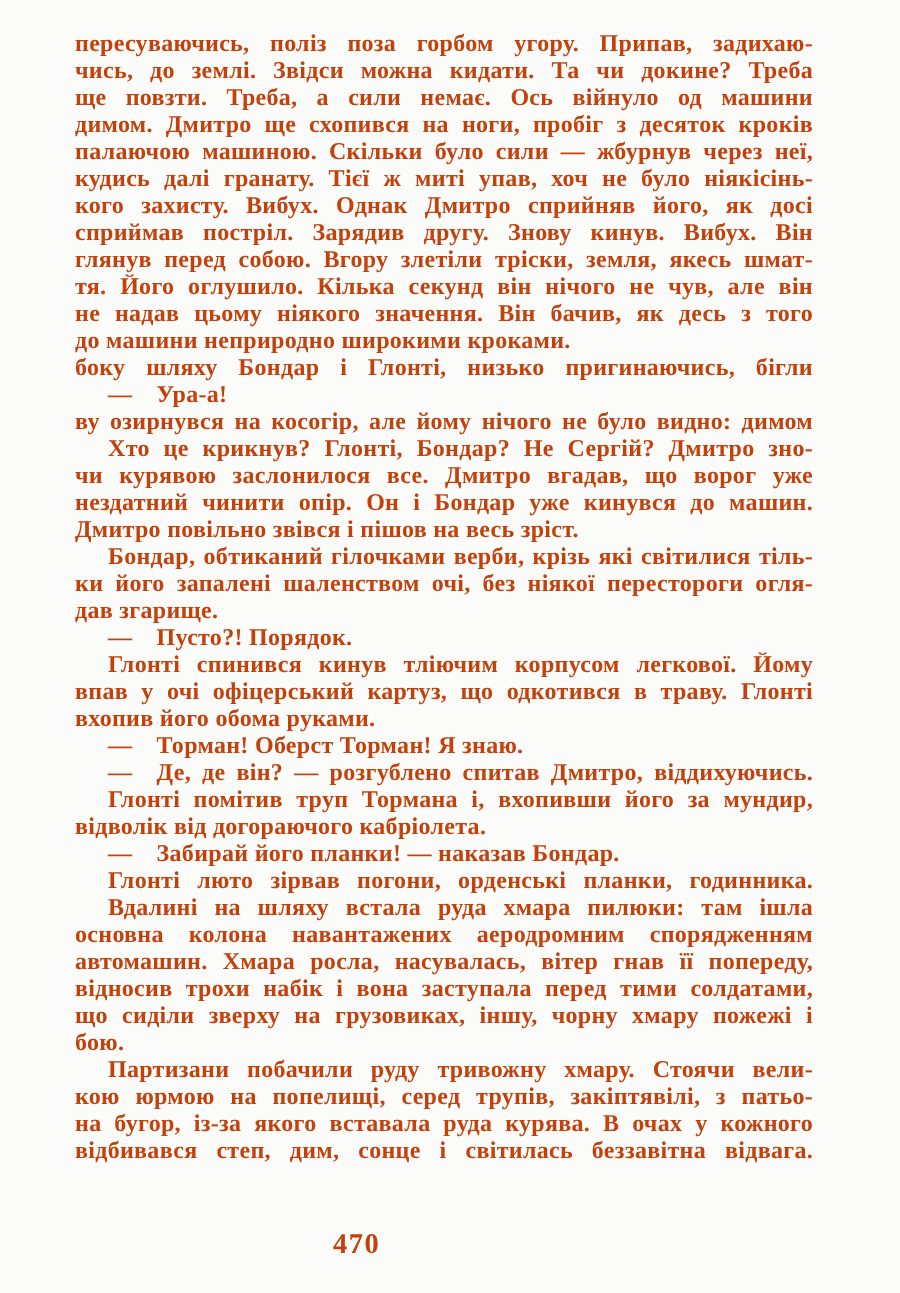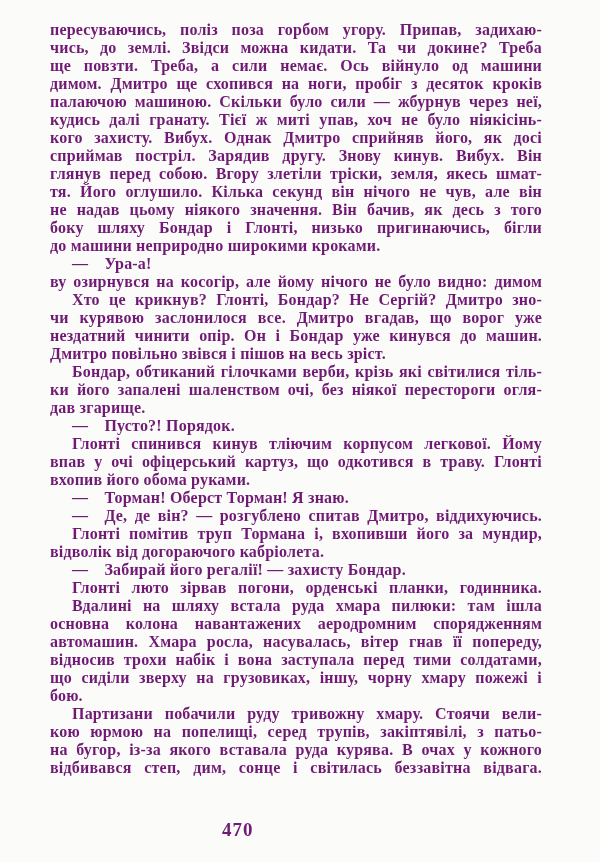--- a/index.html
+++ b/index.html
@@ -7,21 +7,21 @@
     padding: 0;
     background: #e8e8e6;
   }
   .page {
     position: relative;
     width: 600px;
     height: 862px;
     background: #fbfbf9;
     overflow: hidden;
     font-family: "Liberation Serif", "DejaVu Serif", serif;
-    color: #701a75;
+    color: #c2410c;
   }
   .text-block {
     position: absolute;
     left: 50px;
     top: 21px;
     width: 492px;
   }
   .line {
     font-size: 16px;
     font-weight: 700;
@@ -56,40 +56,40 @@
       <div class="line just">чись, до землі. Звідси можна кидати. Та чи докине? Треба</div>
       <div class="line just">ще повзти. Треба, а сили немає. Ось війнуло од машини</div>
       <div class="line just">димом. Дмитро ще схопився на ноги, пробіг з десяток кроків</div>
       <div class="line just">палаючою машиною. Скільки було сили — жбурнув через неї,</div>
       <div class="line just">кудись далі гранату. Тієї ж миті упав, хоч не було ніякісінь-</div>
       <div class="line just">кого захисту. Вибух. Однак Дмитро сприйняв його, як досі</div>
       <div class="line just">сприймав постріл. Зарядив другу. Знову кинув. Вибух. Він</div>
       <div class="line just">глянув перед собою. Вгору злетіли тріски, земля, якесь шмат-</div>
       <div class="line just">тя. Його оглушило. Кілька секунд він нічого не чув, але він</div>
       <div class="line just">не надав цьому ніякого значення. Він бачив, як десь з того</div>
+      <div class="line">до машини неприродно широкими кроками.</div>
       <div class="line just">боку шляху Бондар і Глонті, низько пригинаючись, бігли</div>
-      <div class="line">до машини неприродно широкими кроками.</div>
       <div class="line indent">— Ура-а!</div>
       <div class="line just">ву озирнувся на косогір, але йому нічого не було видно: димом</div>
       <div class="line indent just">Хто це крикнув? Глонті, Бондар? Не Сергій? Дмитро зно-</div>
       <div class="line just">чи курявою заслонилося все. Дмитро вгадав, що ворог уже</div>
       <div class="line just">нездатний чинити опір. Он і Бондар уже кинувся до машин.</div>
       <div class="line">Дмитро повільно звівся і пішов на весь зріст.</div>
       <div class="line indent just">Бондар, обтиканий гілочками верби, крізь які світилися тіль-</div>
       <div class="line just">ки його запалені шаленством очі, без ніякої перестороги огля-</div>
       <div class="line">дав згарище.</div>
       <div class="line indent">— Пусто?! Порядок.</div>
       <div class="line indent just">Глонті спинився кинув тліючим корпусом легкової. Йому</div>
       <div class="line just">впав у очі офіцерський картуз, що одкотився в траву. Глонті</div>
       <div class="line">вхопив його обома руками.</div>
       <div class="line indent">— Торман! Оберст Торман! Я знаю.</div>
       <div class="line indent just">— Де, де він? — розгублено спитав Дмитро, віддихуючись.</div>
       <div class="line indent just">Глонті помітив труп Тормана і, вхопивши його за мундир,</div>
       <div class="line">відволік від догораючого кабріолета.</div>
-      <div class="line indent">— Забирай його регалії! — захисту Бондар.</div>
+      <div class="line indent">— Забирай його планки! — наказав Бондар.</div>
       <div class="line indent just">Глонті люто зірвав погони, орденські планки, годинника.</div>
       <div class="line indent just">Вдалині на шляху встала руда хмара пилюки: там ішла</div>
       <div class="line just">основна колона навантажених аеродромним спорядженням</div>
       <div class="line just">автомашин. Хмара росла, насувалась, вітер гнав її попереду,</div>
       <div class="line just">відносив трохи набік і вона заступала перед тими солдатами,</div>
       <div class="line just">що сиділи зверху на грузовиках, іншу, чорну хмару пожежі і</div>
       <div class="line">бою.</div>
       <div class="line indent just">Партизани побачили руду тривожну хмару. Стоячи вели-</div>
       <div class="line just">кою юрмою на попелищі, серед трупів, закіптявілі, з патьо-</div>
       <div class="line just">на бугор, із-за якого вставала руда курява. В очах у кожного</div>

